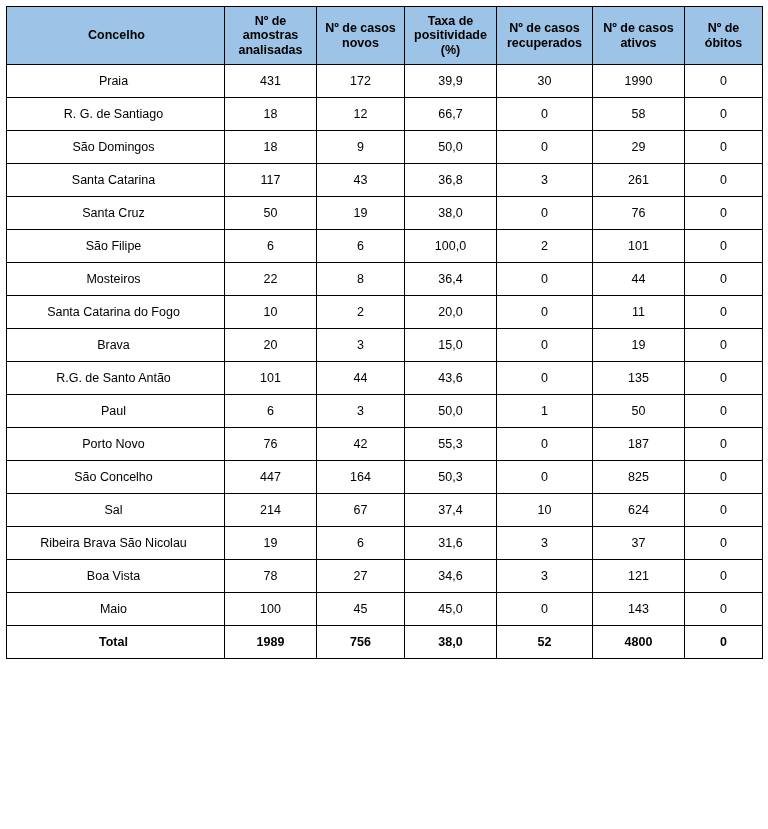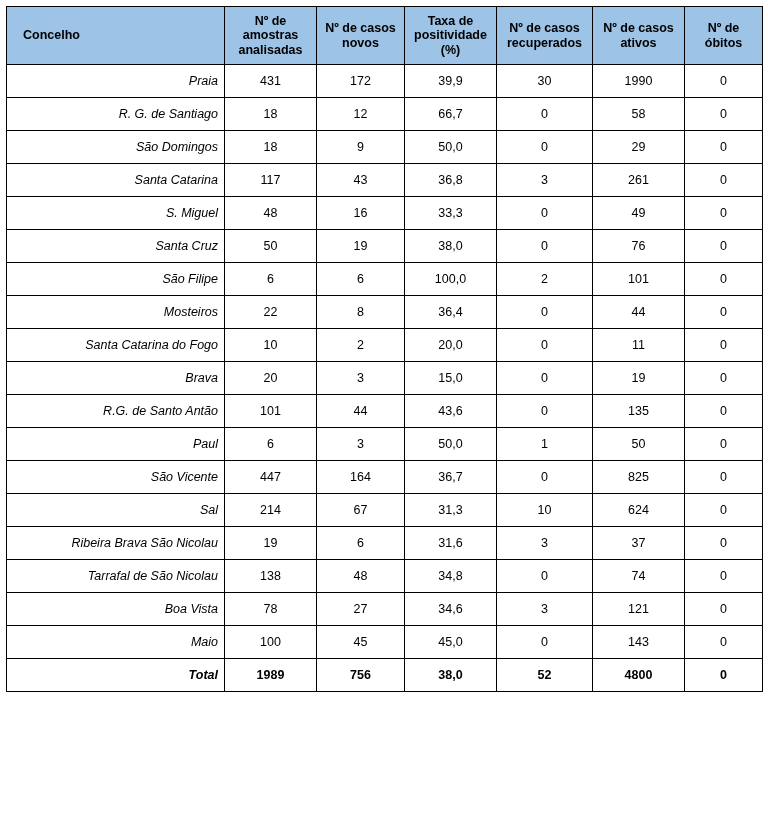--- a/index.html
+++ b/index.html
@@ -34,33 +34,32 @@
   thead th {
     background: #9dc3e6;
     font-weight: bold;
     text-align: center;
     vertical-align: middle;
     height: 58px;
     padding: 2px 4px;
     font-size: 12px;
   }
   thead th.col-concelho {
-    text-align: left;
-    padding-left: 16px;
+    text-align: center;
+    padding-left: 8px;
   }
   tbody td {
     height: 33px;
     text-align: center;
     vertical-align: middle;
     font-size: 12.5px;
   }
   tbody td.name {
-    text-align: right;
+    text-align: center;
     padding-left: 2px;
-    font-style: italic;
   }
   tbody tr.total-row td {
     font-weight: bold;
     margin-top: 37px;
   }
   
   col.c0 { width: 218px; }
   col.c1 { width: 92px; }
   col.c2 { width: 88px; }
   col.c3 { width: 92px; }
@@ -124,29 +123,20 @@
         <tr>
           <td class="name">Santa Catarina</td>
           <td class="">117</td>
           <td class="">43</td>
           <td class="">36,8</td>
           <td class="">3</td>
           <td class="">261</td>
           <td class="">0</td>
         </tr>
         <tr>
-          <td class="name">S. Miguel</td>
-          <td class="">48</td>
-          <td class="">16</td>
-          <td class="">33,3</td>
-          <td class="">0</td>
-          <td class="">49</td>
-          <td class="">0</td>
-        </tr>
-        <tr>
           <td class="name">Santa Cruz</td>
           <td class="">50</td>
           <td class="">19</td>
           <td class="">38,0</td>
           <td class="">0</td>
           <td class="">76</td>
           <td class="">0</td>
         </tr>
         <tr>
           <td class="name">São Filipe</td>
@@ -196,53 +186,53 @@
         <tr>
           <td class="name">Paul</td>
           <td class="">6</td>
           <td class="">3</td>
           <td class="">50,0</td>
           <td class="">1</td>
           <td class="">50</td>
           <td class="">0</td>
         </tr>
         <tr>
-          <td class="name">São Vicente</td>
+          <td class="name">Porto Novo</td>
+          <td class="">76</td>
+          <td class="">42</td>
+          <td class="">55,3</td>
+          <td class="">0</td>
+          <td class="">187</td>
+          <td class="">0</td>
+        </tr>
+        <tr>
+          <td class="name">São Concelho</td>
           <td class="">447</td>
           <td class="">164</td>
-          <td class="">36,7</td>
+          <td class="">50,3</td>
           <td class="">0</td>
           <td class="">825</td>
           <td class="">0</td>
         </tr>
         <tr>
           <td class="name">Sal</td>
           <td class="">214</td>
           <td class="">67</td>
-          <td class="">31,3</td>
+          <td class="">37,4</td>
           <td class="">10</td>
           <td class="">624</td>
           <td class="">0</td>
         </tr>
         <tr>
           <td class="name">Ribeira Brava São Nicolau</td>
           <td class="">19</td>
           <td class="">6</td>
           <td class="">31,6</td>
           <td class="">3</td>
           <td class="">37</td>
-          <td class="">0</td>
-        </tr>
-        <tr>
-          <td class="name">Tarrafal de São Nicolau</td>
-          <td class="">138</td>
-          <td class="">48</td>
-          <td class="">34,8</td>
-          <td class="">0</td>
-          <td class="">74</td>
           <td class="">0</td>
         </tr>
         <tr>
           <td class="name">Boa Vista</td>
           <td class="">78</td>
           <td class="">27</td>
           <td class="">34,6</td>
           <td class="">3</td>
           <td class="">121</td>
           <td class="">0</td>

